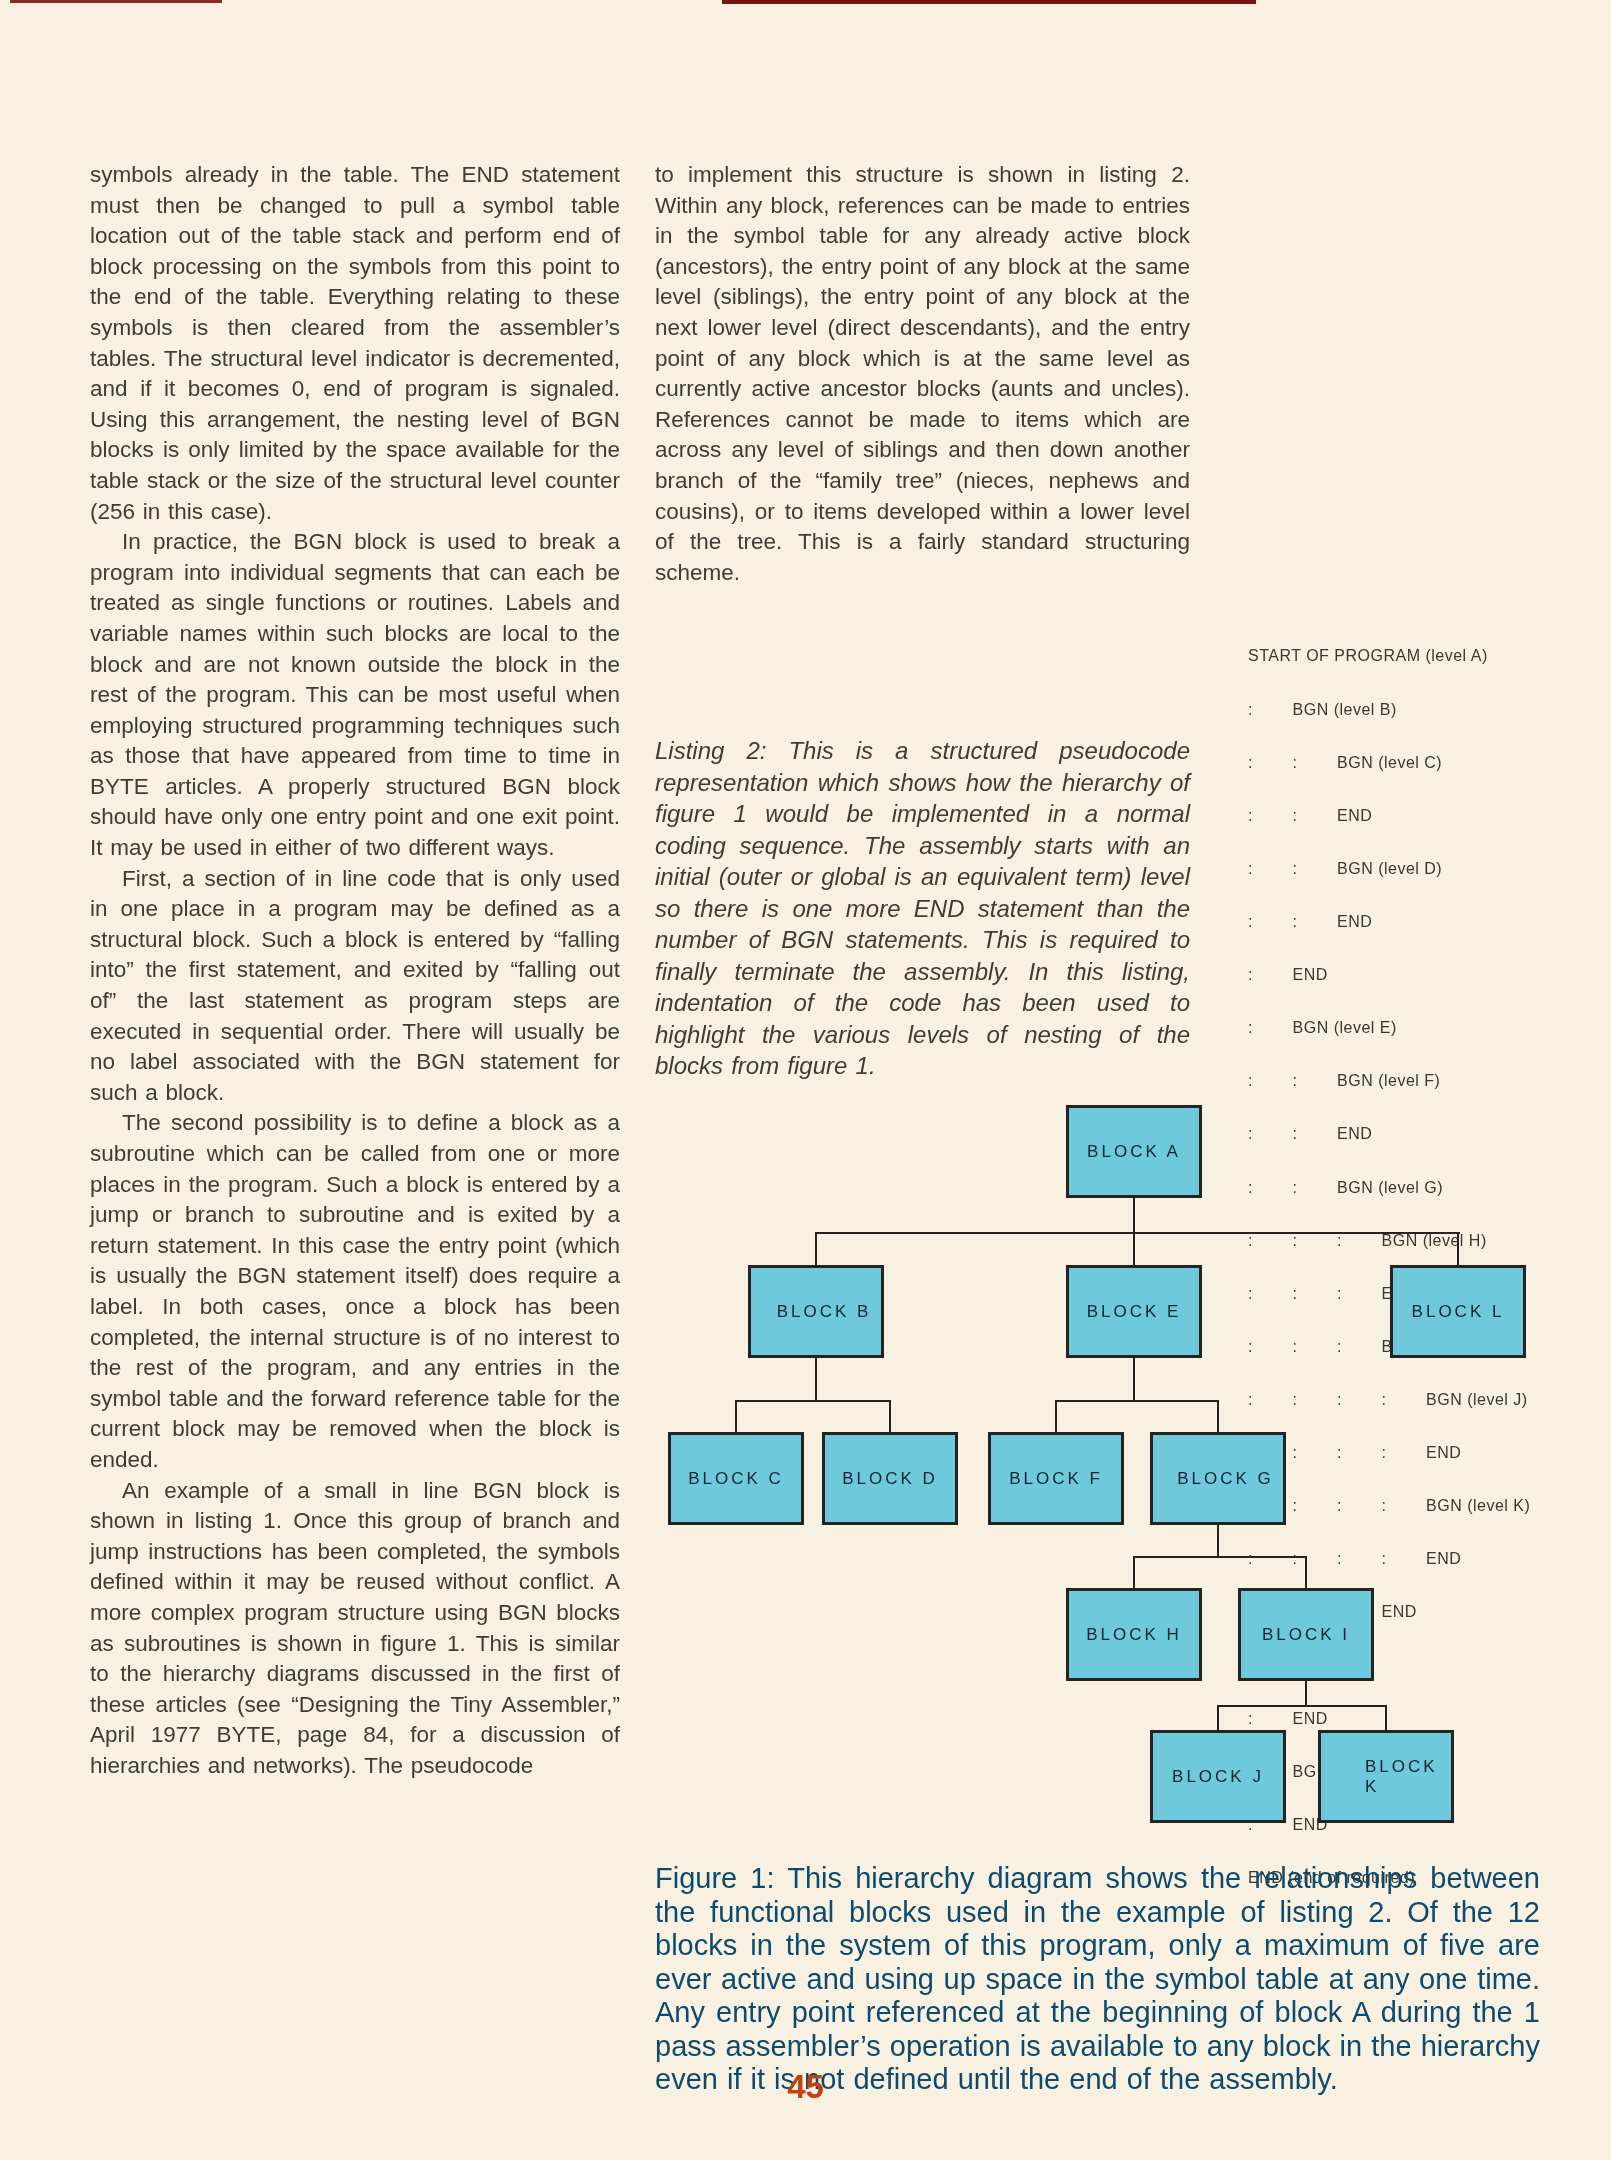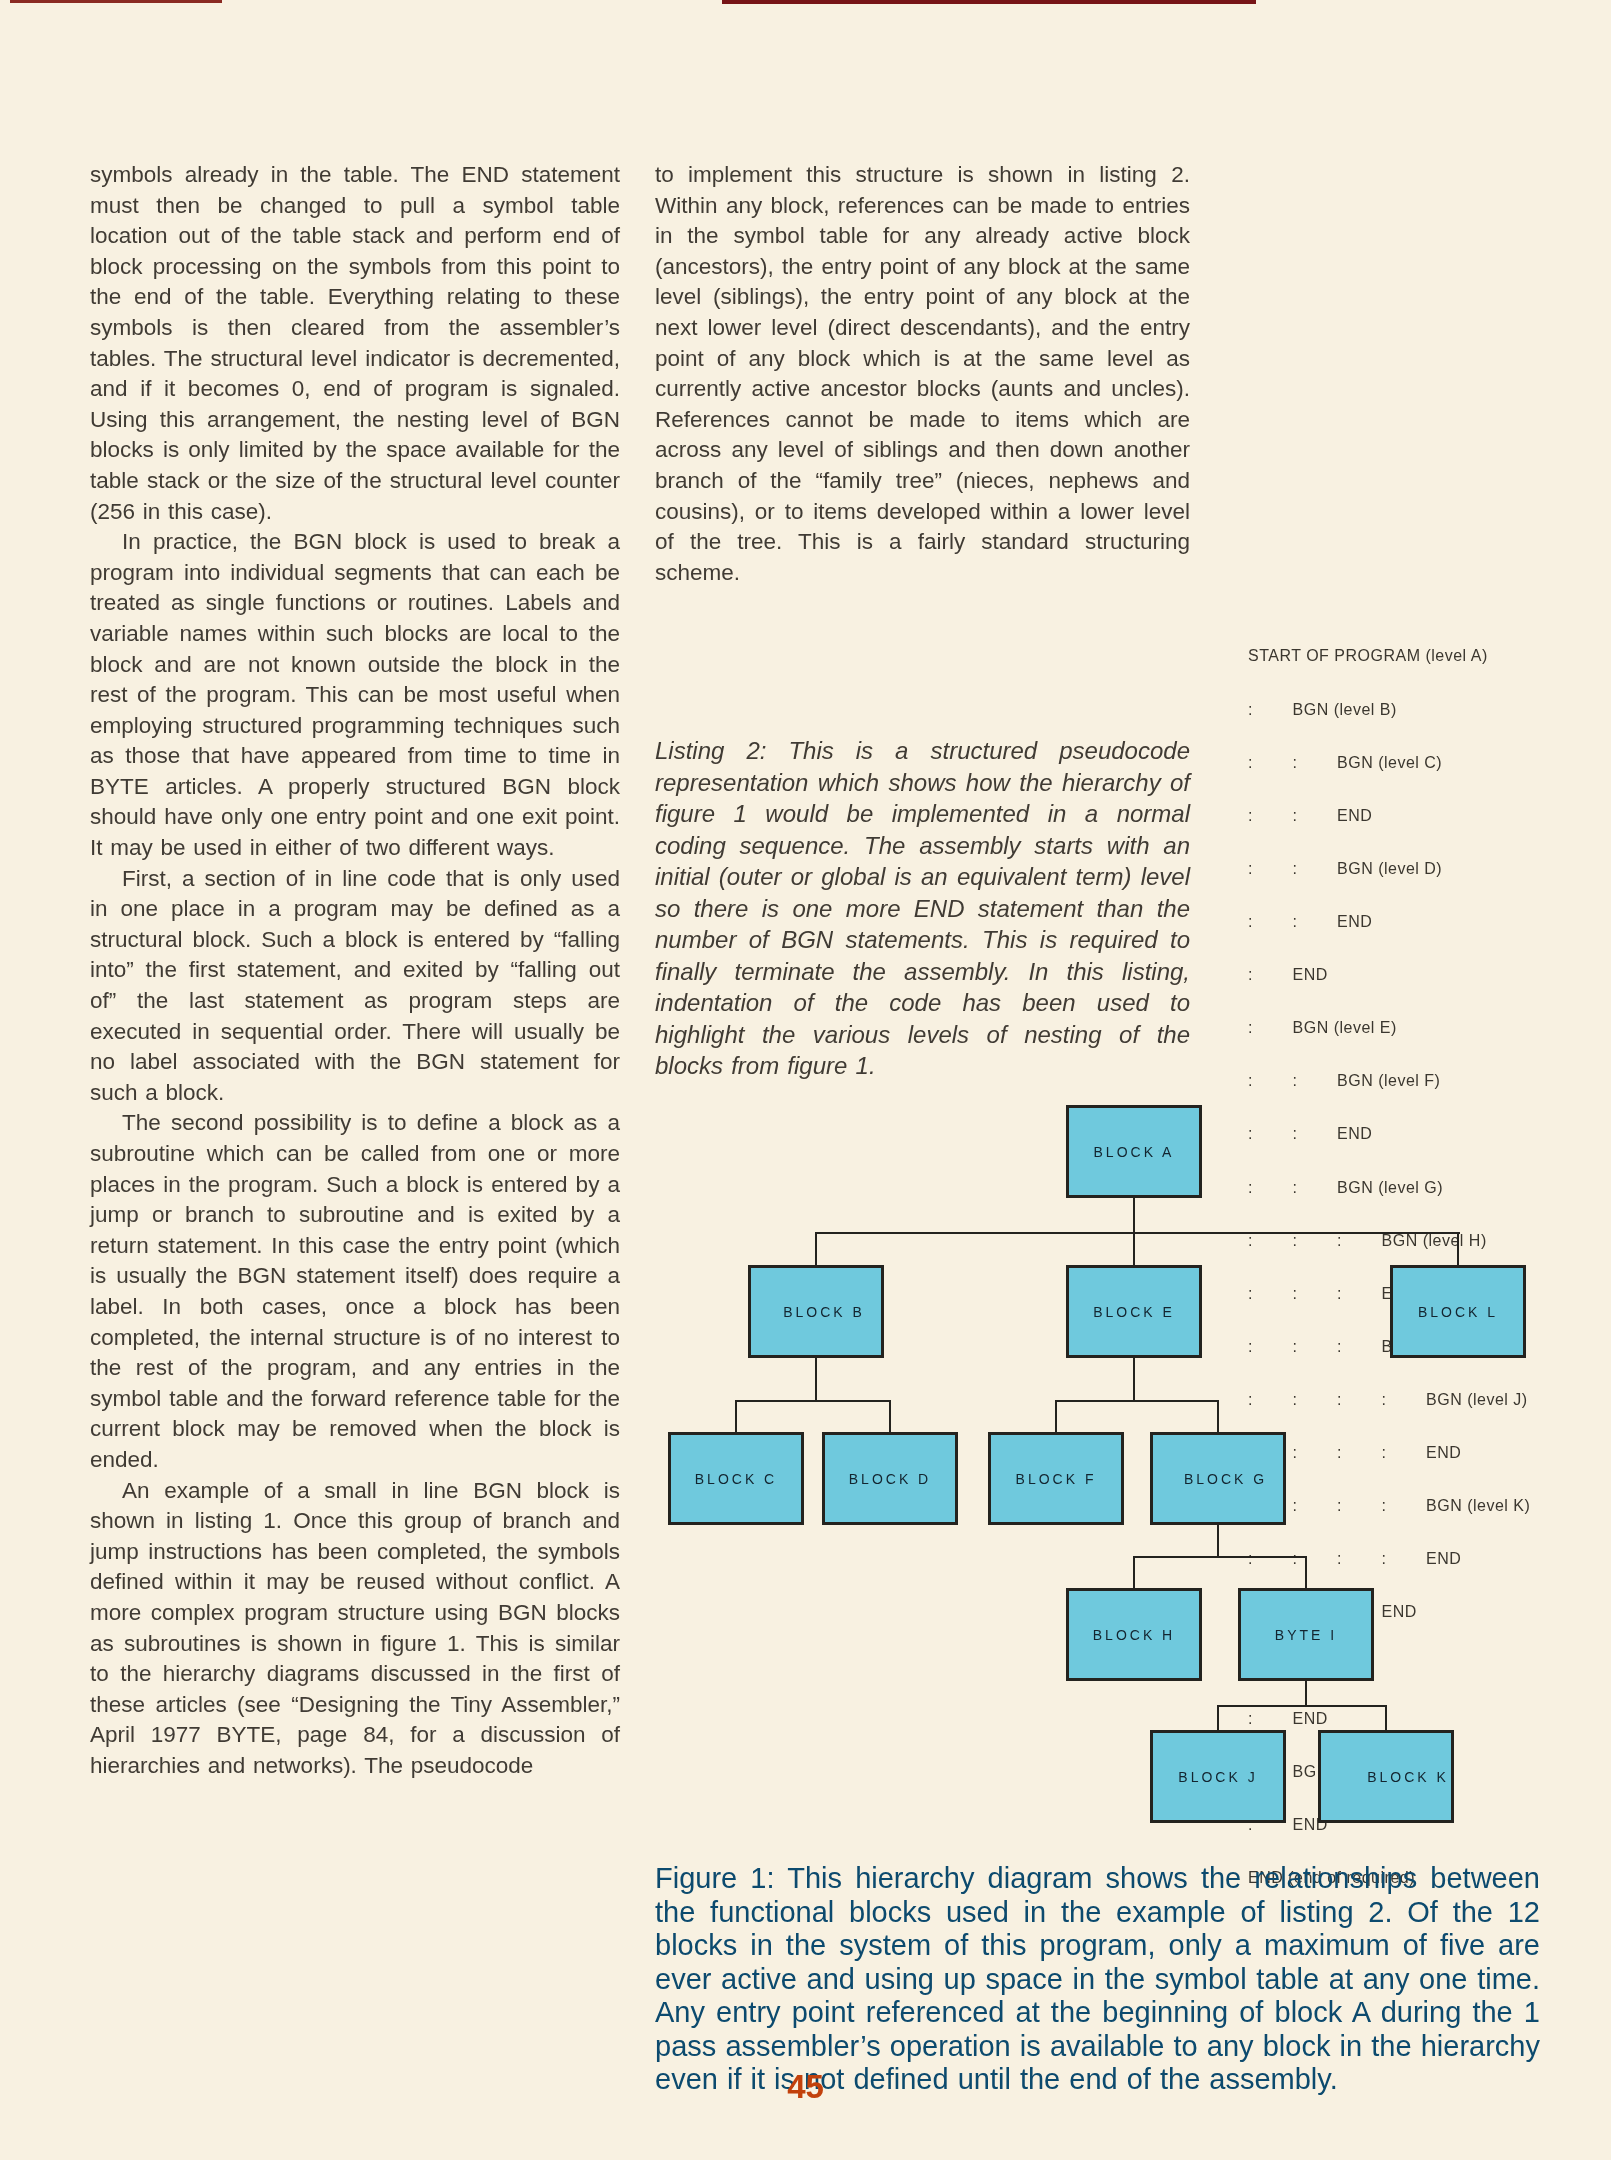--- a/index.html
+++ b/index.html
@@ -45,21 +45,21 @@
   }
 
   
   .diagram { position: absolute; left: 640px; top: 1100px; width: 910px; height: 732px; }
   .node {
     position: absolute;
     width: 136px; height: 93px;
     box-sizing: border-box;
     border: 3px solid #24231f;
     display: flex; align-items: center; justify-content: center;
-    font-size: 14px;
+    font-size: 17px;
     letter-spacing: 3px;
     color: #132530;
   }
   .edge { position: absolute; background: #24231f; }
 
   
   .n-a { left:426px; top:5px; }
   .n-b { left:108px; top:165px;padding-left:16px; }
   .n-e { left:426px; top:165px; }
   .n-l { left:750px; top:165px; }
@@ -192,21 +192,21 @@
 
     <div class="node n-a" style="background:#6fc9dd;">BLOCK A</div>
     <div class="node n-b" style="background:#6fc9dd;">BLOCK B</div>
     <div class="node n-e" style="background:#6fc9dd;">BLOCK E</div>
     <div class="node n-l" style="background:#6fc9dd;">BLOCK L</div>
     <div class="node n-c" style="background:#6fc9dd;">BLOCK C</div>
     <div class="node n-d" style="background:#6fc9dd;">BLOCK D</div>
     <div class="node n-f" style="background:#6fc9dd;">BLOCK F</div>
     <div class="node n-g" style="background:#6fc9dd;padding-left:15px;">BLOCK G</div>
     <div class="node n-h" style="background:#6fc9dd;">BLOCK H</div>
-    <div class="node n-i" style="background:#6fc9dd;">BYTE I</div>
+    <div class="node n-i" style="background:#6fc9dd;">BLOCK I</div>
     <div class="node n-j" style="background:#6fc9dd;">BLOCK J</div>
     <div class="node n-k" style="background:#6fc9dd;">BLOCK K</div>
   </div>
 
   <div class="fig-caption">Figure 1: This hierarchy diagram shows the relationships between the functional blocks used in the example of listing 2. Of the 12 blocks in the system of this program, only a maximum of five are ever active and using up space in the symbol table at any one time. Any entry point referenced at the beginning of block A during the 1 pass assembler’s operation is available to any block in the hierarchy even if it is not defined until the end of the assembly.</div>
 
   <div class="page-number">45</div>
 
 </div>
 

